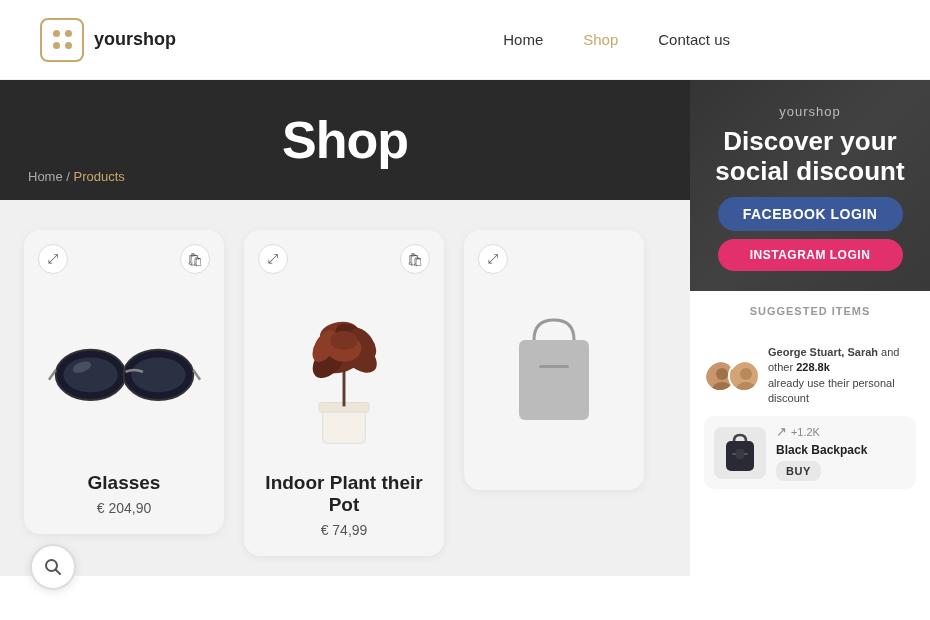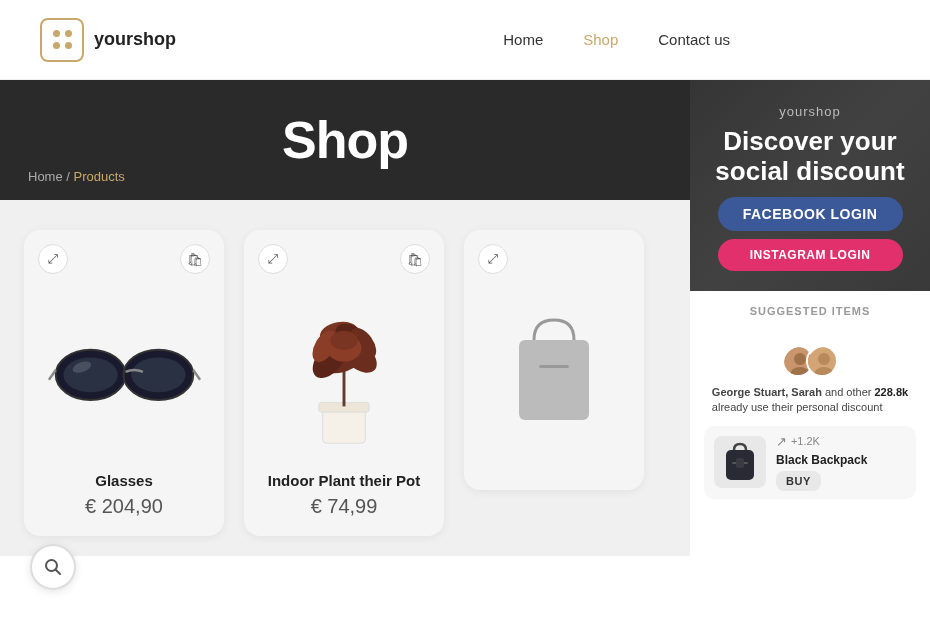--- a/index.html
+++ b/index.html
@@ -171,28 +171,28 @@
     }
     .glasses-svg {
       width: 155px;
       height: 80px;
     }
     .plant-svg {
       width: 120px;
       height: 160px;
     }
     .product-name {
-      font-size: 15px;
+      font-size: 19px;
       font-weight: 700;
       color: #222;
       text-align: center;
       margin-bottom: 6px;
     }
     .product-price {
-      font-size: 20px;
+      font-size: 14px;
       color: #555;
       text-align: center;
     }
 
     
     .product-card-partial {
       background: #f5f5f5;
       border-radius: 16px;
       padding: 20px 16px 18px 16px;
       width: 180px;
@@ -317,21 +317,20 @@
       color: #999;
       letter-spacing: 1px;
       text-align: center;
       margin-bottom: 28px;
     }
     .suggested-users {
       display: flex;
       align-items: center;
       gap: 8px;
       margin-bottom: 10px;
-      flex-direction: column;
     }
     .avatar-stack {
       display: flex;
     }
     .avatar {
       width: 32px;
       height: 32px;
       border-radius: 50%;
       border: 2px solid #fff;
       overflow: hidden;

